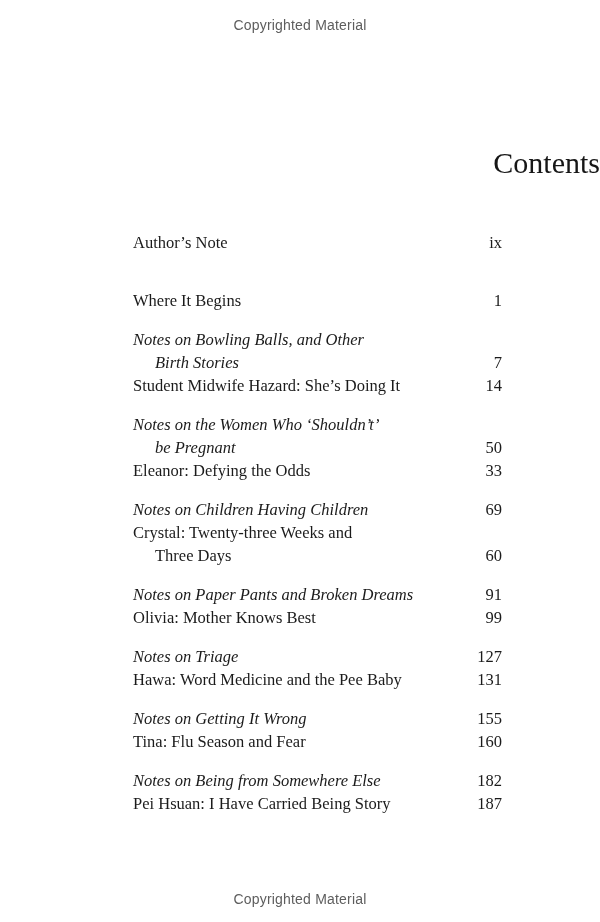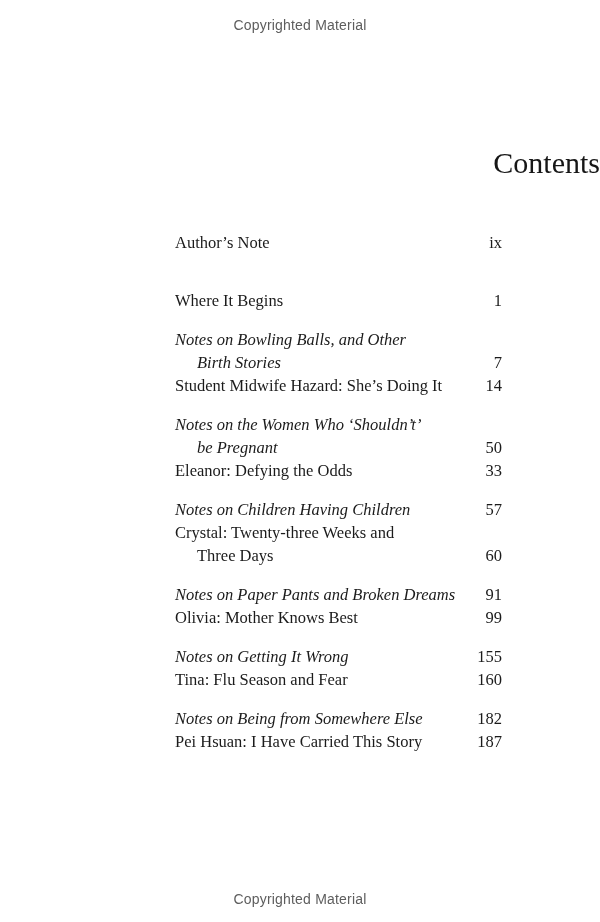--- a/index.html
+++ b/index.html
@@ -51,21 +51,21 @@
   .toc-group:first-child { margin-bottom: 35px; }
   .toc-group:last-child { margin-bottom: 0; }
   .toc-row {
     display: flex;
     justify-content: space-between;
     align-items: baseline;
     line-height: 23px;
   }
   .toc-row.cont .toc-title { padding-left: 22px; }
   .toc-entry.italic .toc-title { font-style: italic; }
-  .toc-title { text-align: left; margin-left: 42px; }
+  .toc-title { text-align: left; }
   .toc-page {
     font-style: normal;
     text-align: center;
     padding-left: 12px;
     white-space: nowrap;
   }
 </style>
 </head>
 <body>
 
@@ -122,21 +122,21 @@
           <div class="toc-row">
             <span class="toc-title">Eleanor: Defying the Odds</span>
             <span class="toc-page">33</span>
           </div>
         </div>
       </div>
       <div class="toc-group">
         <div class="toc-entry italic">
           <div class="toc-row">
             <span class="toc-title">Notes on Children Having Children</span>
-            <span class="toc-page">57</span>
+            <span class="toc-page">69</span>
           </div>
         </div>
         <div class="toc-entry">
           <div class="toc-row">
             <span class="toc-title">Crystal: Twenty-three Weeks and</span>
           </div>
           <div class="toc-row cont">
             <span class="toc-title">Three Days</span>
             <span class="toc-page">60</span>
           </div>
@@ -152,41 +152,55 @@
         <div class="toc-entry">
           <div class="toc-row">
             <span class="toc-title">Olivia: Mother Knows Best</span>
             <span class="toc-page">99</span>
           </div>
         </div>
       </div>
       <div class="toc-group">
         <div class="toc-entry italic">
           <div class="toc-row">
+            <span class="toc-title">Notes on Triage</span>
+            <span class="toc-page">127</span>
+          </div>
+        </div>
+        <div class="toc-entry">
+          <div class="toc-row">
+            <span class="toc-title">Hawa: Word Medicine and the Pee Baby</span>
+            <span class="toc-page">131</span>
+          </div>
+        </div>
+      </div>
+      <div class="toc-group">
+        <div class="toc-entry italic">
+          <div class="toc-row">
             <span class="toc-title">Notes on Getting It Wrong</span>
             <span class="toc-page">155</span>
           </div>
         </div>
         <div class="toc-entry">
           <div class="toc-row">
             <span class="toc-title">Tina: Flu Season and Fear</span>
             <span class="toc-page">160</span>
           </div>
         </div>
       </div>
       <div class="toc-group">
         <div class="toc-entry italic">
           <div class="toc-row">
             <span class="toc-title">Notes on Being from Somewhere Else</span>
             <span class="toc-page">182</span>
           </div>
         </div>
         <div class="toc-entry">
           <div class="toc-row">
-            <span class="toc-title">Pei Hsuan: I Have Carried This Story</span>
+            <span class="toc-title">Pei Hsuan: I Have Carried Being Story</span>
             <span class="toc-page">187</span>
           </div>
         </div>
       </div>
     </div>
 
   <div class="watermark bottom">Copyrighted Material</div>
 </div>
 
 </body></html>

